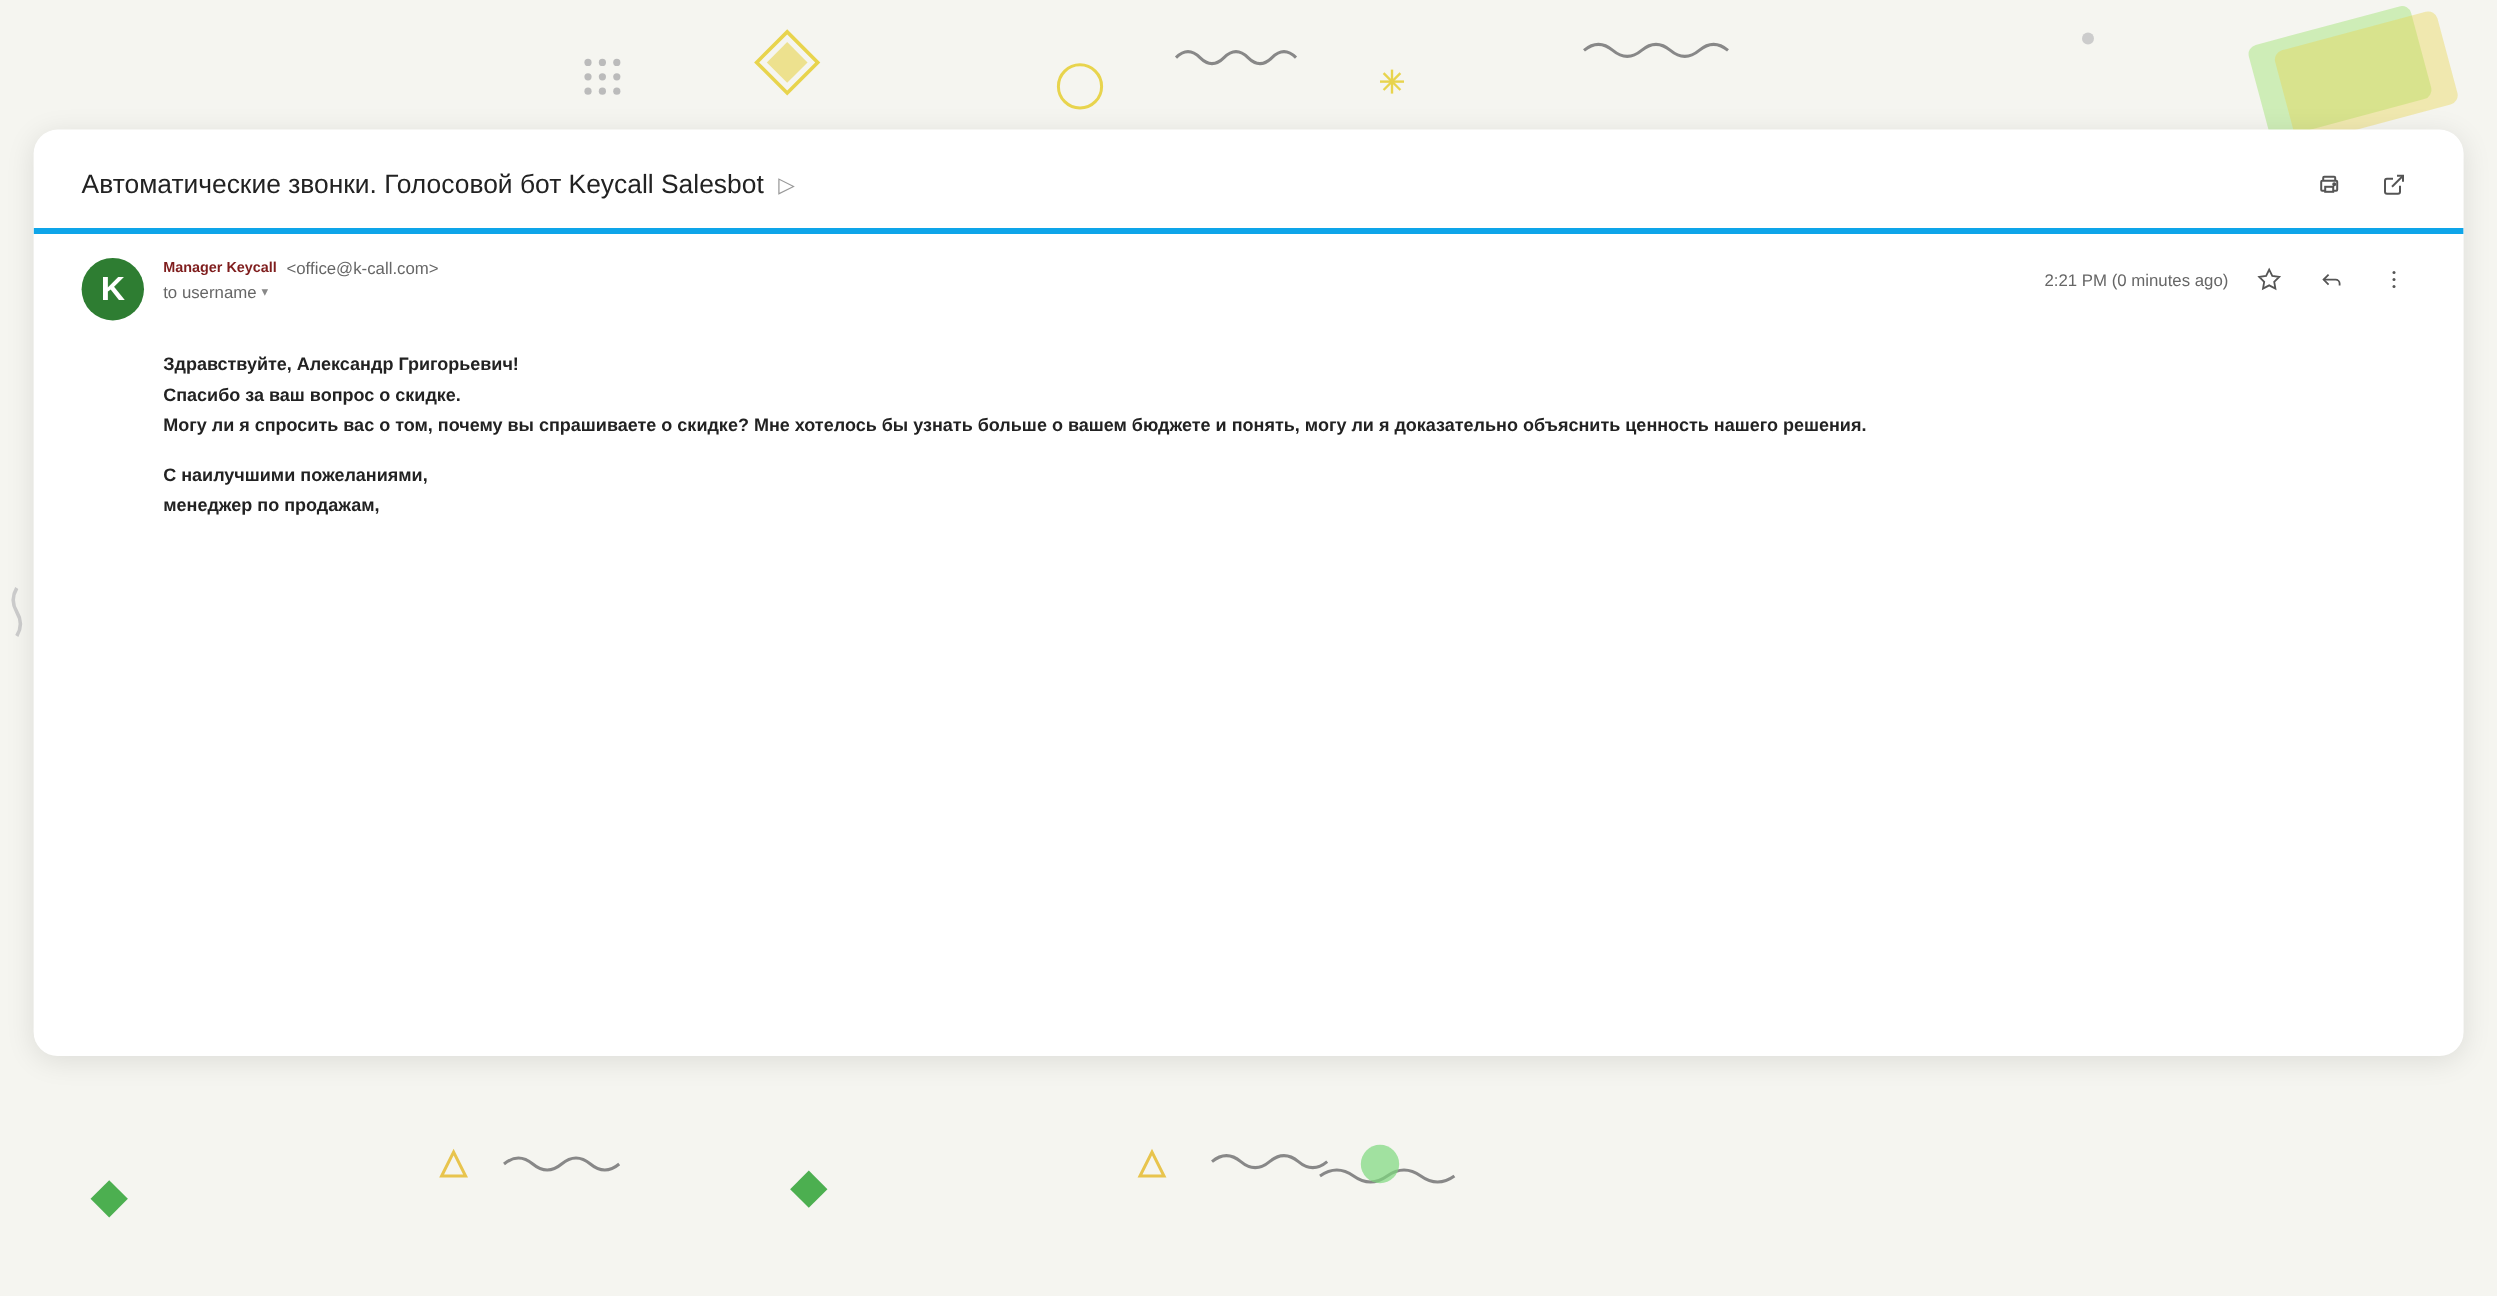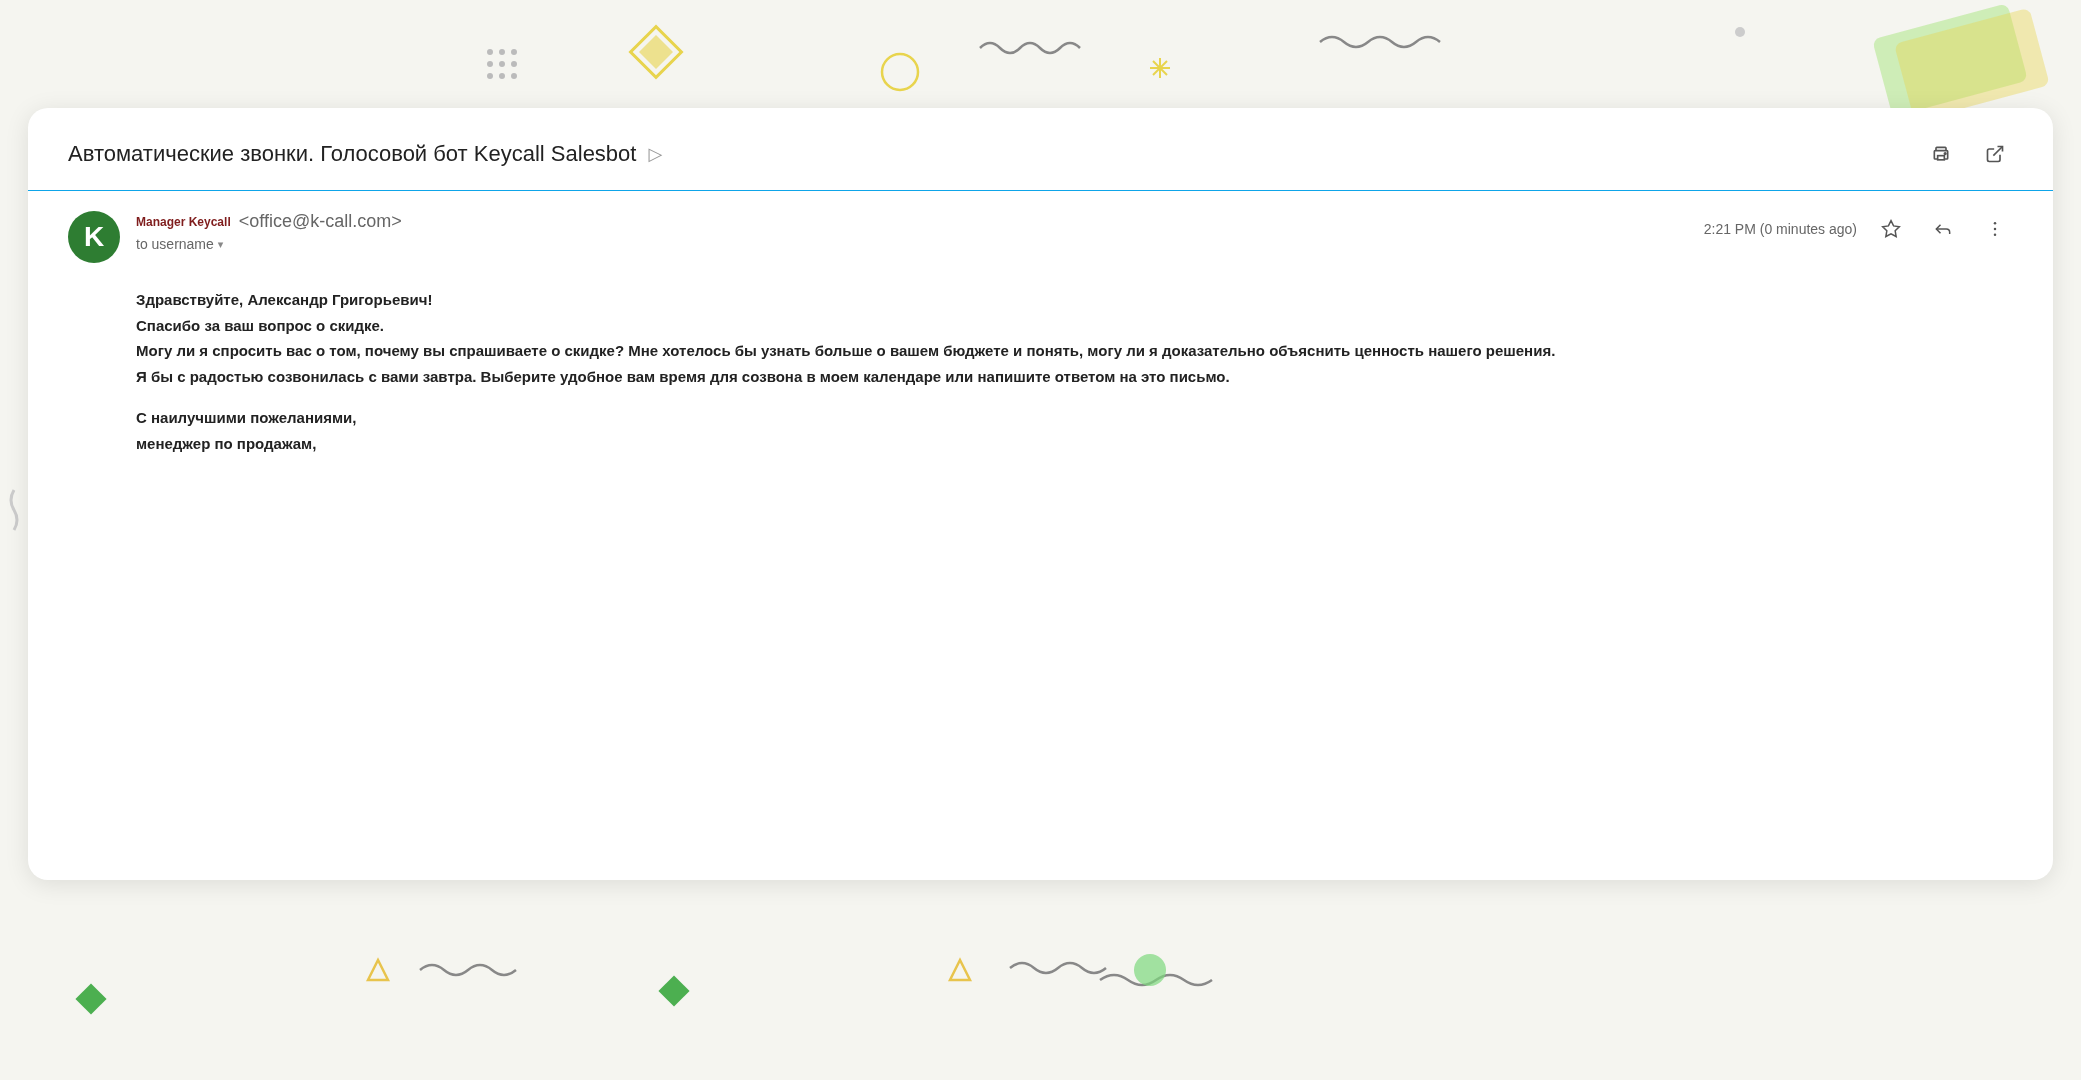--- a/index.html
+++ b/index.html
@@ -38,21 +38,21 @@
       padding: 0;
       overflow: hidden;
     }
 
     
     .email-subject-row {
       display: flex;
       align-items: center;
       justify-content: space-between;
       padding: 28px 40px 18px 40px;
-      border-bottom: 1px solid #0ea5e9;
+      border-bottom: 5px solid #0ea5e9;
       text-align: center;
     }
 
     .email-subject-left {
       display: flex;
       align-items: center;
       gap: 12px;
     }
 
     .email-subject-text {
@@ -124,21 +124,21 @@
       gap: 8px;
     }
 
     .sender-name {
       font-size: 12px;
       font-weight: 600;
       color: #7f1d1d;
     }
 
     .sender-email {
-      font-size: 18px;
+      font-size: 14px;
       color: #666;
       font-weight: 400;
     }
 
     .to-username {
       font-size: 14px;
       color: #666;
       display: flex;
       align-items: center;
       gap: 4px;
@@ -345,19 +345,18 @@
           </svg>
         </span>
       </button>
     </div>
   </div>
 
   <div class="email-body">
     <p>Здравствуйте, Александр Григорьевич!</p>
     <p>Спасибо за ваш вопрос о скидке.</p>
     <p>Могу ли я спросить вас о том, почему вы спрашиваете о скидке? Мне хотелось бы узнать больше о вашем бюджете и понять, могу ли я доказательно объяснить ценность нашего решения.</p>
-    <p>Я бы с радостью созвонилась с вами завтра. Выберите удобное вам время для созвона в моем календаре или напишите ответом на это письмо.</p>
     <p class="para-gap">С наилучшими пожеланиями,</p>
     <p>менеджер по продажам,</p>
   </div>
 
 
 </div>
 
 </body></html>

